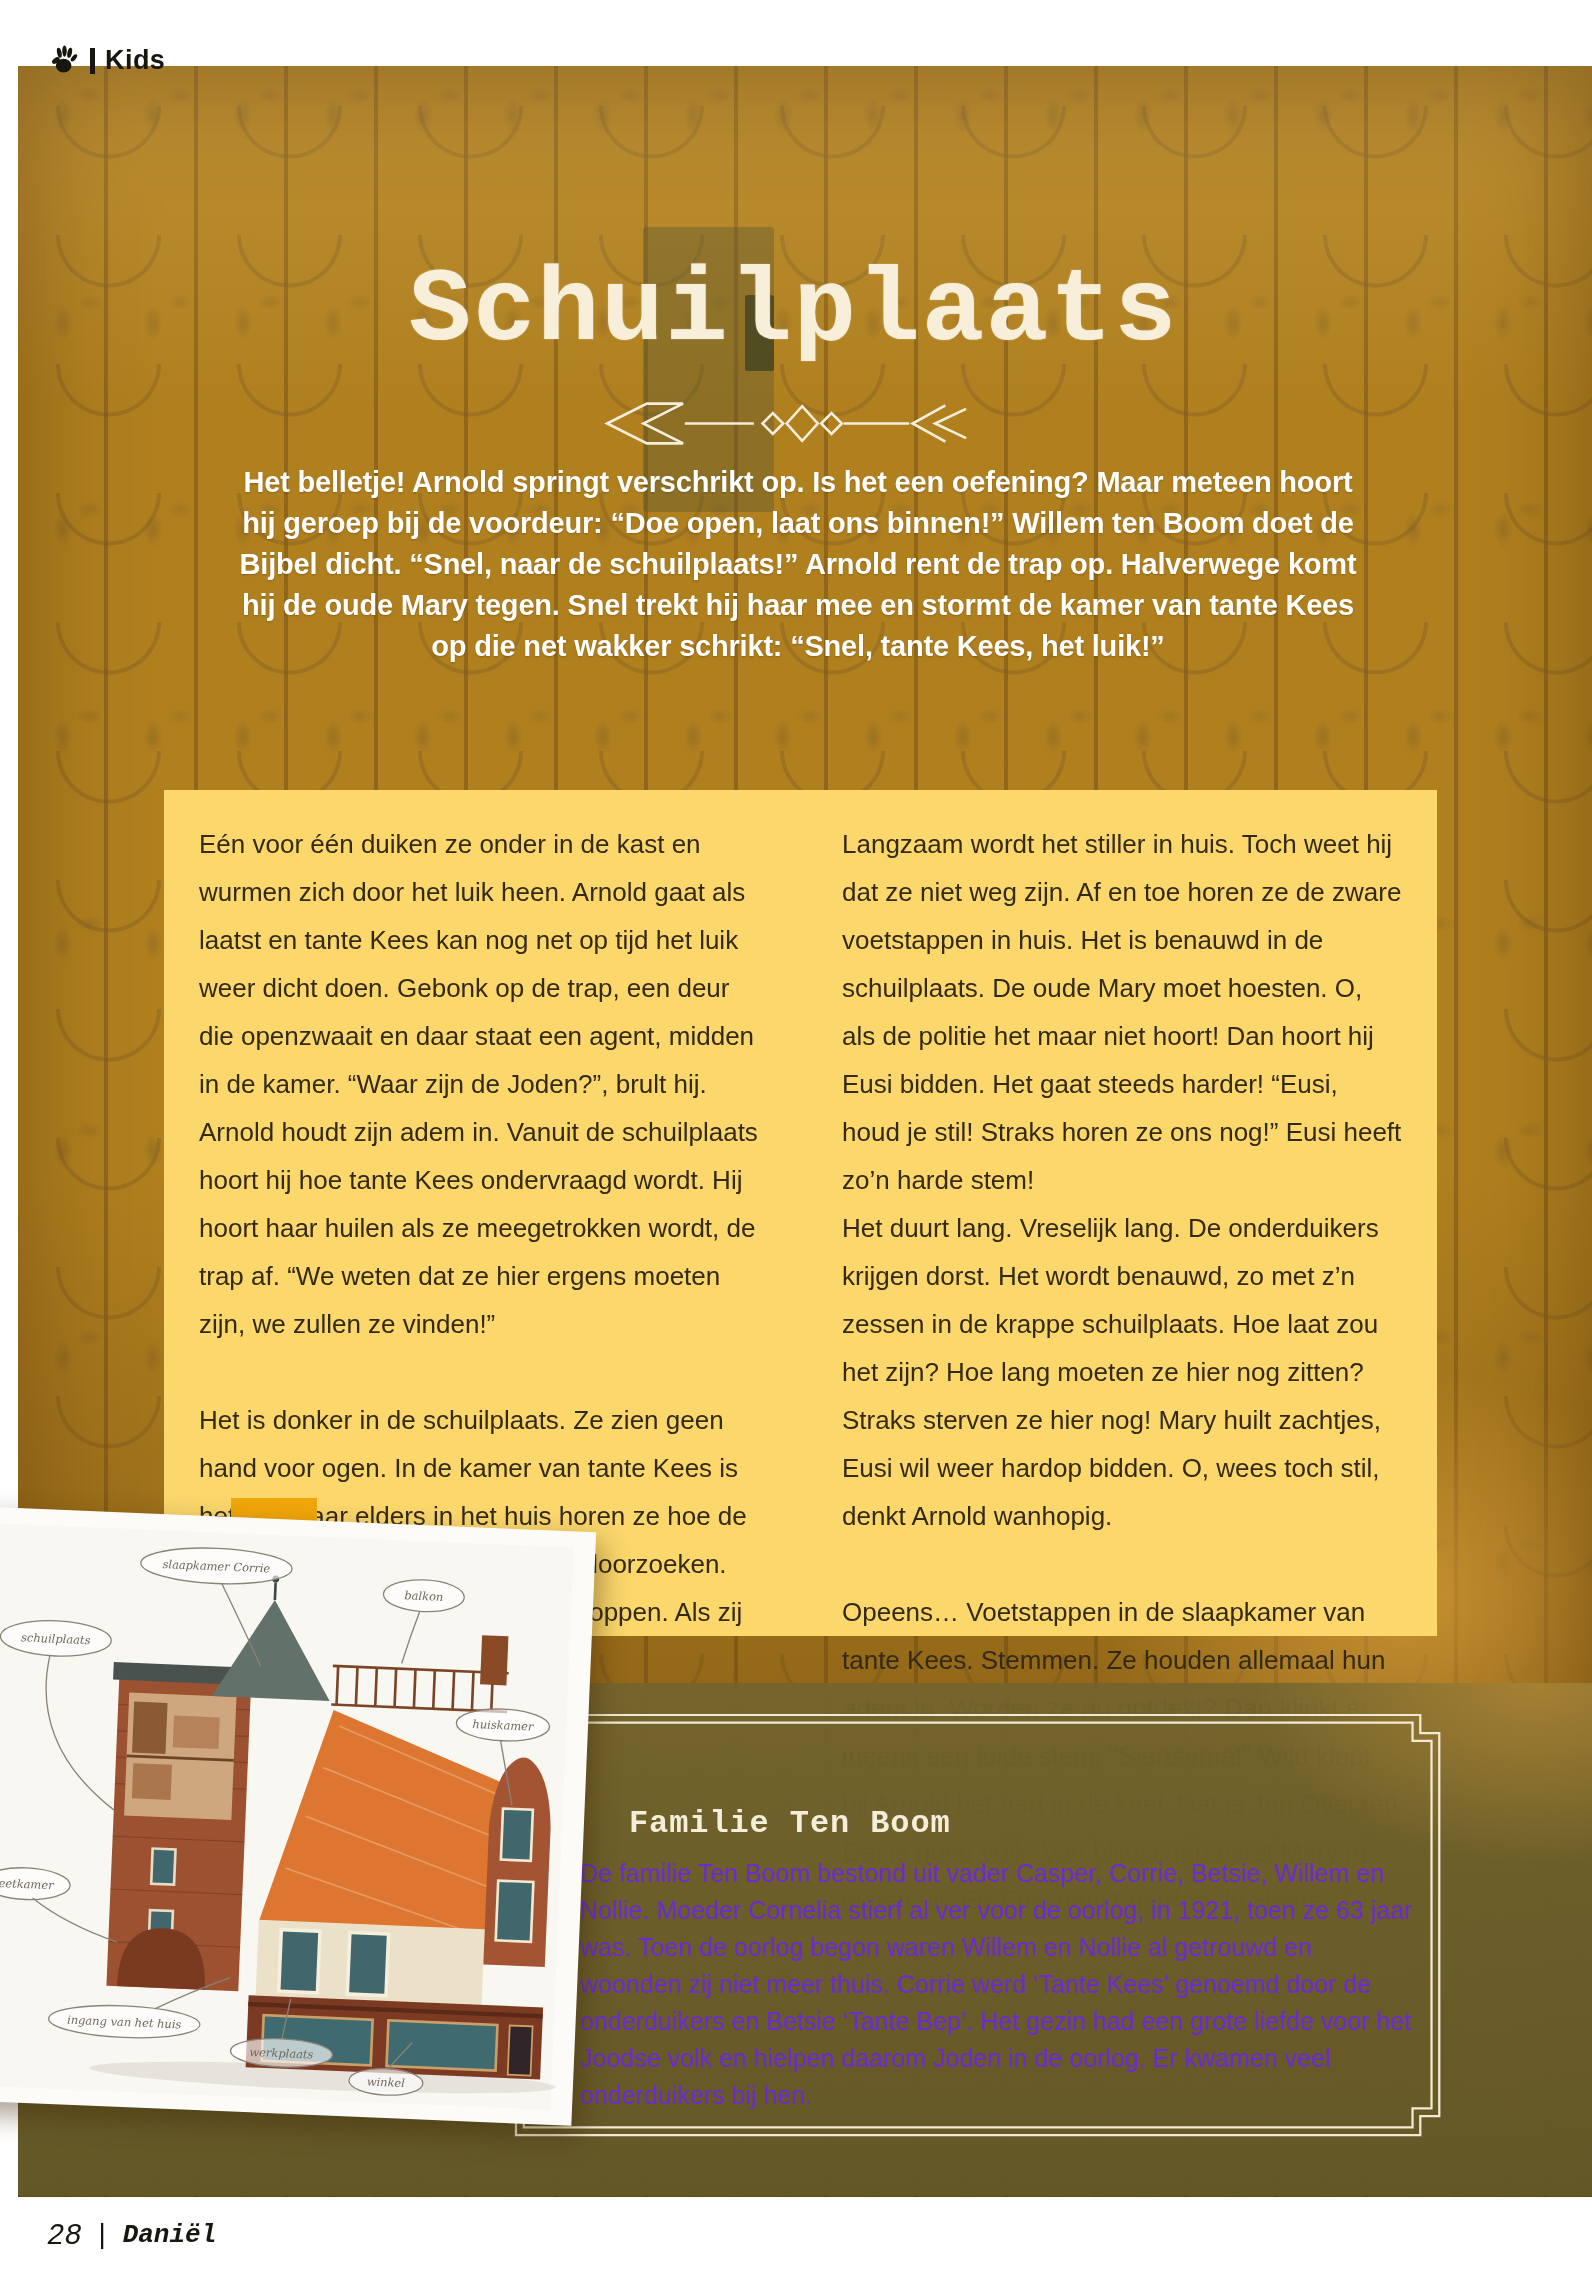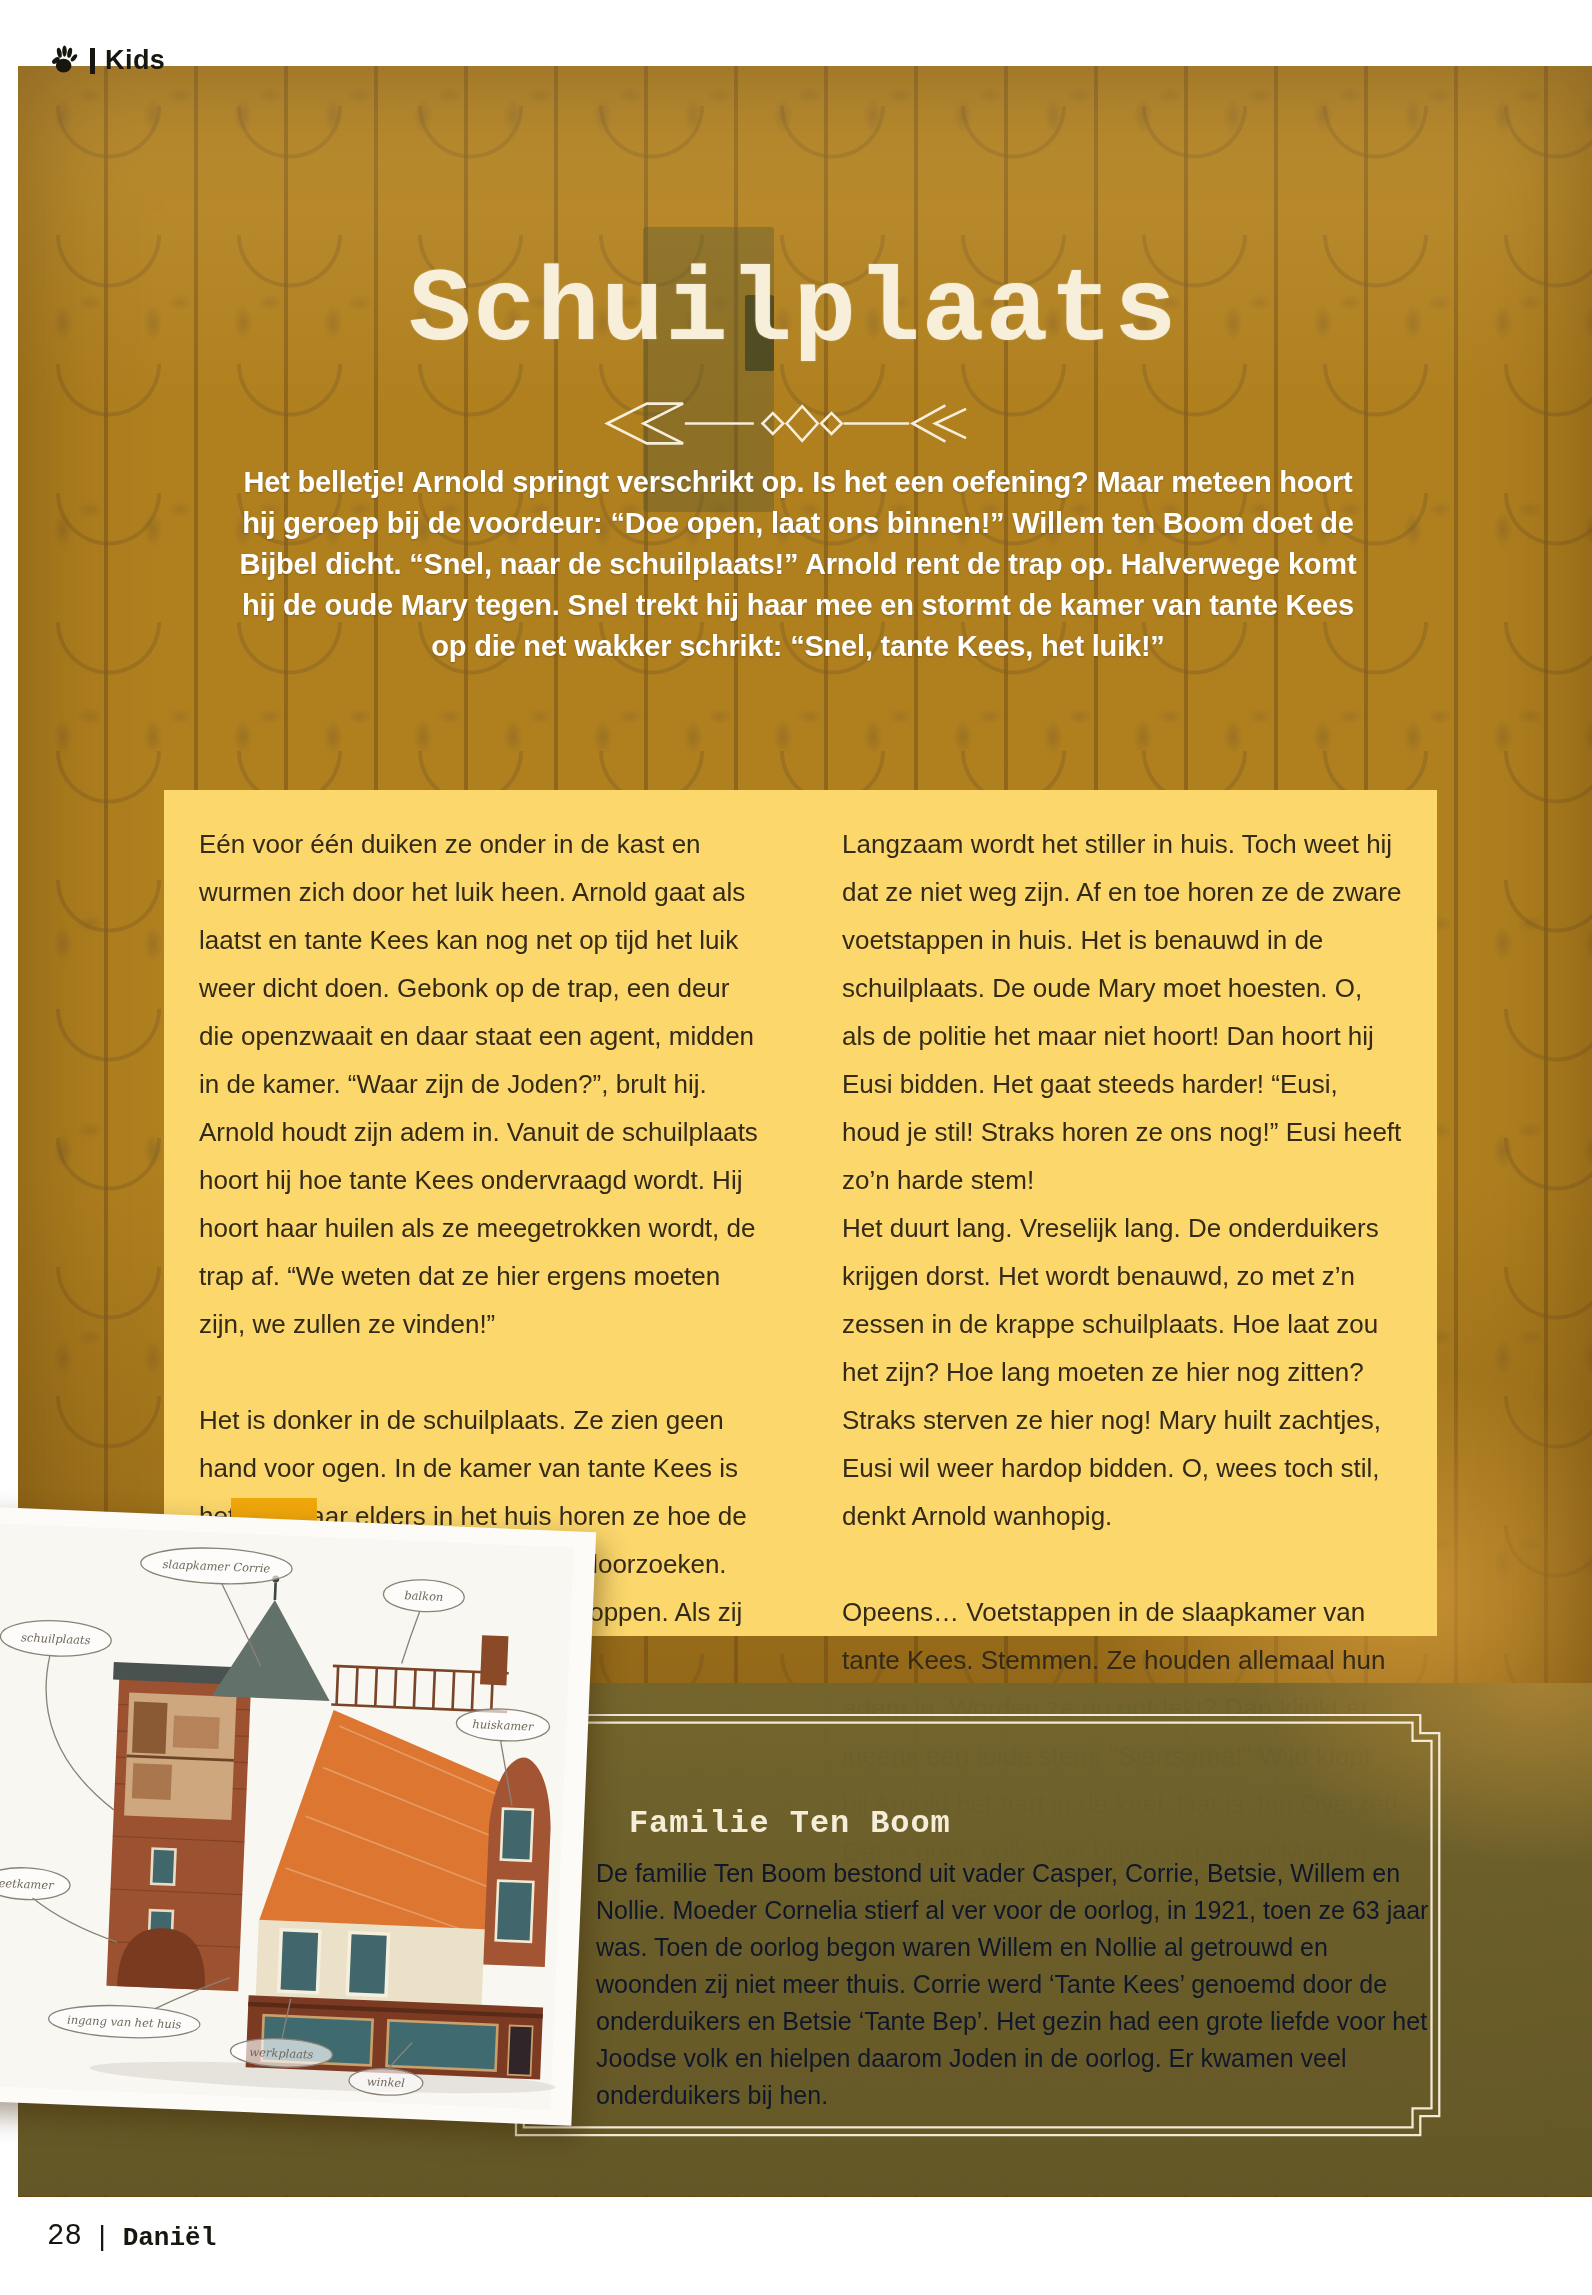--- a/index.html
+++ b/index.html
@@ -60,33 +60,33 @@
   .olive-panel{position:absolute;left:18px;top:1683px;width:1574px;height:513px;z-index:2;
     background:linear-gradient(180deg, rgba(115,101,46,.94) 0%, rgba(106,94,42,.97) 40%, rgba(100,88,40,.97) 100%);}
   .olive-panel::before{content:"";position:absolute;right:0;top:0;width:362px;height:198px;
     background:radial-gradient(ellipse at 85% 0%, rgba(205,150,55,.55), rgba(205,150,55,0) 65%);}
 
   .frame{position:absolute;left:497px;top:1714px;z-index:3;}
 
   .infobox-title{position:absolute;left:604px;top:1805px;z-index:4;
     font-family:"Liberation Mono","DejaVu Sans Mono",monospace;font-weight:bold;
     font-size:32px;letter-spacing:0.9px;color:#f5eeda;margin-left:25px;}
-  .infobox-body{position:absolute;left:596px;top:1855px;width:833px;z-index:4;
-    color:#0f172a;font-size:25px;line-height:37px;}
+  .infobox-body{position:absolute;left:580px;top:1855px;width:833px;z-index:4;
+    color:#6d28d9;font-size:25px;line-height:37px;}
 
   
   .house-card{position:absolute;left:-41px;top:1519px;width:625px;height:594px;z-index:4;
     background:#fcfbf7;box-sizing:border-box;padding:15.5px;
     transform:rotate(2.4deg);transform-origin:50% 50%;
     box-shadow:5.2px 12px 29px rgba(60,38,6,.45);}
   .house-card svg{width:100%;height:100%;display:block;}
 
   
-  .footer{position:absolute;left:47px;top:2220px;z-index:6;display:flex;align-items:flex-end;gap:12px;
-    font-family:"Liberation Mono","DejaVu Sans Mono",monospace;color:#17160f;}
+  .footer{position:absolute;left:47px;top:2220px;z-index:6;display:flex;align-items:flex-start;gap:12px;
+    font-family:"Liberation Mono","DejaVu Sans Mono",monospace;color:#17160f;font-style:italic;}
   .footer .num{font-size:29px;}
   .footer .sep{font-size:28px;}
   .footer .mag{font-size:26px;font-weight:bold;}
 
   .hairline{stroke:#f6eedb;stroke-width:3;fill:none;}
 </style>
 </head>
 <body>
 
 <div class="page">

